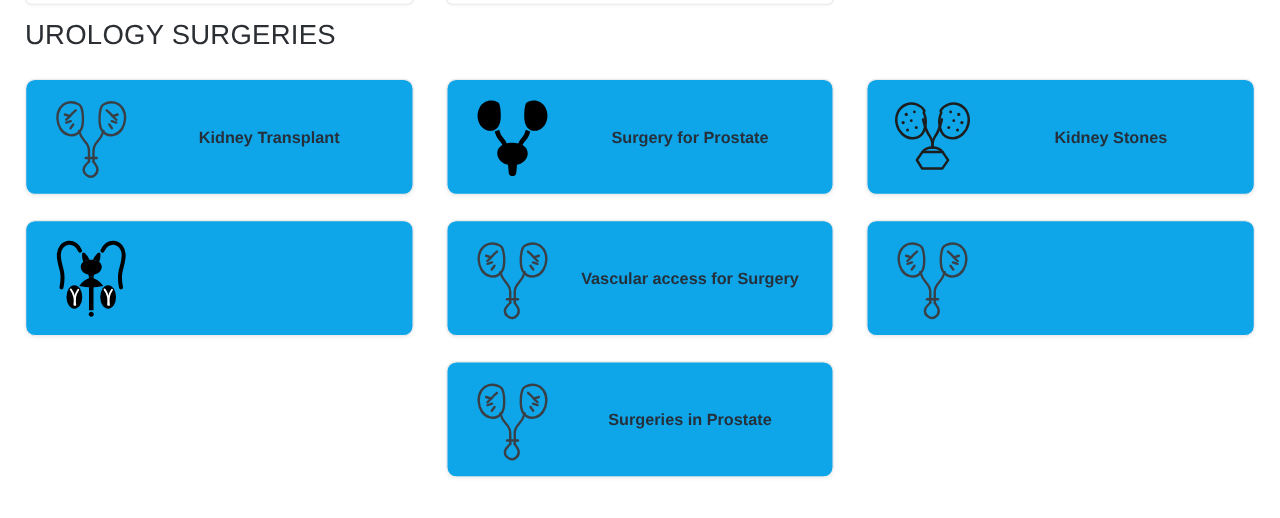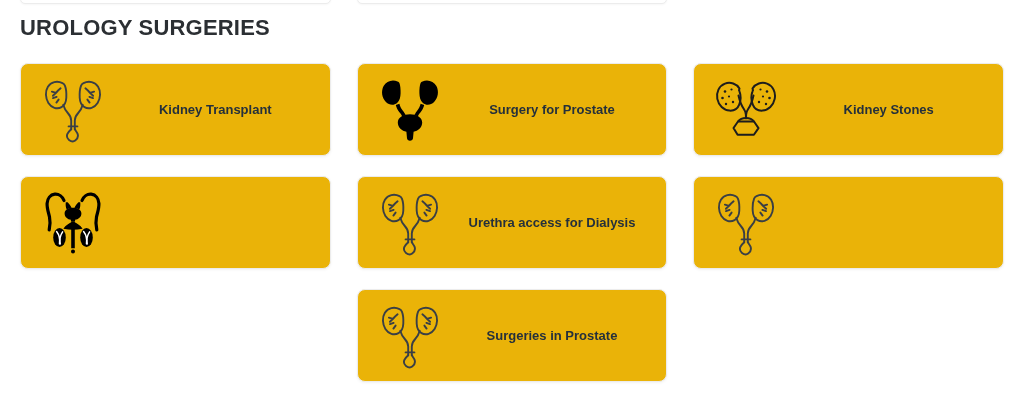--- a/index.html
+++ b/index.html
@@ -43,39 +43,39 @@
     width: 1024px;
     height: 414px;
     box-sizing: border-box;
     padding: 0 20px;
   }
 
   .page-title {
     margin: 0;
     padding-top: 15px;
     font-size: 22px;
-    font-weight: bold;
+    font-weight: normal;
     letter-spacing: 0.2px;
     color: #2b2f33;
     line-height: 1.2;
   }
 
   .card-grid {
     margin-top: 22px;
     display: grid;
     grid-template-columns: repeat(3, 1fr);
     column-gap: 26px;
     row-gap: 20px;
   }
 
   .card {
     position: relative;
     height: 93px;
     box-sizing: border-box;
-    background: #eab308;
+    background: #0ea5e9;
     border: 1px solid #ececec;
     border-radius: 8px;
     box-shadow: 0 1px 3px rgba(0,0,0,0.055);
     display: flex;
     align-items: center;
     padding: 0 10px 0 14px;
     overflow: hidden;
   }
 
   .card-icon {
@@ -204,21 +204,21 @@
           <path d="M20.5 6.2c-5.4-2.9-11.6-1.2-14.6 3.6C3 14.4 3.4 21.2 6.4 26c3 4.8 8.6 6.6 13.1 4.1 3.4-1.9 4.6-5.6 4.8-9.4.2-4.1-.2-9.2-1.4-12.1-.5-1.2-1.3-1.9-2.4-2.4z"></path>
           <path d="M18.6 11.3c-1.6 1.3-3.4 2.8-4.6 4.6M14 15.9l-4.1-1.3M14 15.9l-3.1 2.9M14.6 19.9l-3.6 1.2M16.6 22.6l-2.2 3"></path>
           <path d="M41.5 6.2c5.4-2.9 11.6-1.2 14.6 3.6 2.9 4.6 2.5 11.4-.5 16.2-3 4.8-8.6 6.6-13.1 4.1-3.4-1.9-4.6-5.6-4.8-9.4-.2-4.1.2-9.2 1.4-12.1.5-1.2 1.3-1.9 2.4-2.4z"></path>
           <path d="M43.4 11.3c1.6 1.3 3.4 2.8 4.6 4.6M48 15.9l4.1-1.3M48 15.9l3.1 2.9M47.4 19.9l3.6 1.2M45.4 22.6l2.2 3"></path>
           <path d="M21.2 27.8c1.1 3.6 2.6 6.1 4.6 8.2 2.2 2.3 3.4 4.6 3.4 7.6v8.6"></path>
           <path d="M40.8 27.8c-1.1 3.6-2.6 6.1-4.6 8.2-2.2 2.3-3.4 4.6-3.4 7.6v8.6"></path>
           <path d="M29.2 52.2c-1.4 1.3-3.1 2.9-3.8 4.6-.9 2.2-.3 4.6 1.6 6.1 1.9 1.5 4.3 2.1 6.2.7 2.3-1.7 3.2-4.3 2.4-6.7-.6-1.8-2.2-3.4-2.8-4.7"></path>
           <path d="M26.6 49.4h8.8"></path>
         </svg>
       </span>
-      <span class="card-label">Urethra access for Dialysis</span>
+      <span class="card-label">Vascular access for Surgery</span>
     </div>
 
     <div class="card">
       <span class="card-icon">
         <svg width="62" height="66" viewBox="0 0 62 66" fill="none" stroke="#3a3f45" stroke-width="1.9" stroke-linecap="round" stroke-linejoin="round">
           <path d="M20.5 6.2c-5.4-2.9-11.6-1.2-14.6 3.6C3 14.4 3.4 21.2 6.4 26c3 4.8 8.6 6.6 13.1 4.1 3.4-1.9 4.6-5.6 4.8-9.4.2-4.1-.2-9.2-1.4-12.1-.5-1.2-1.3-1.9-2.4-2.4z"></path>
           <path d="M18.6 11.3c-1.6 1.3-3.4 2.8-4.6 4.6M14 15.9l-4.1-1.3M14 15.9l-3.1 2.9M14.6 19.9l-3.6 1.2M16.6 22.6l-2.2 3"></path>
           <path d="M41.5 6.2c5.4-2.9 11.6-1.2 14.6 3.6 2.9 4.6 2.5 11.4-.5 16.2-3 4.8-8.6 6.6-13.1 4.1-3.4-1.9-4.6-5.6-4.8-9.4-.2-4.1.2-9.2 1.4-12.1.5-1.2 1.3-1.9 2.4-2.4z"></path>
           <path d="M43.4 11.3c1.6 1.3 3.4 2.8 4.6 4.6M48 15.9l4.1-1.3M48 15.9l3.1 2.9M47.4 19.9l3.6 1.2M45.4 22.6l2.2 3"></path>
           <path d="M21.2 27.8c1.1 3.6 2.6 6.1 4.6 8.2 2.2 2.3 3.4 4.6 3.4 7.6v8.6"></path>

